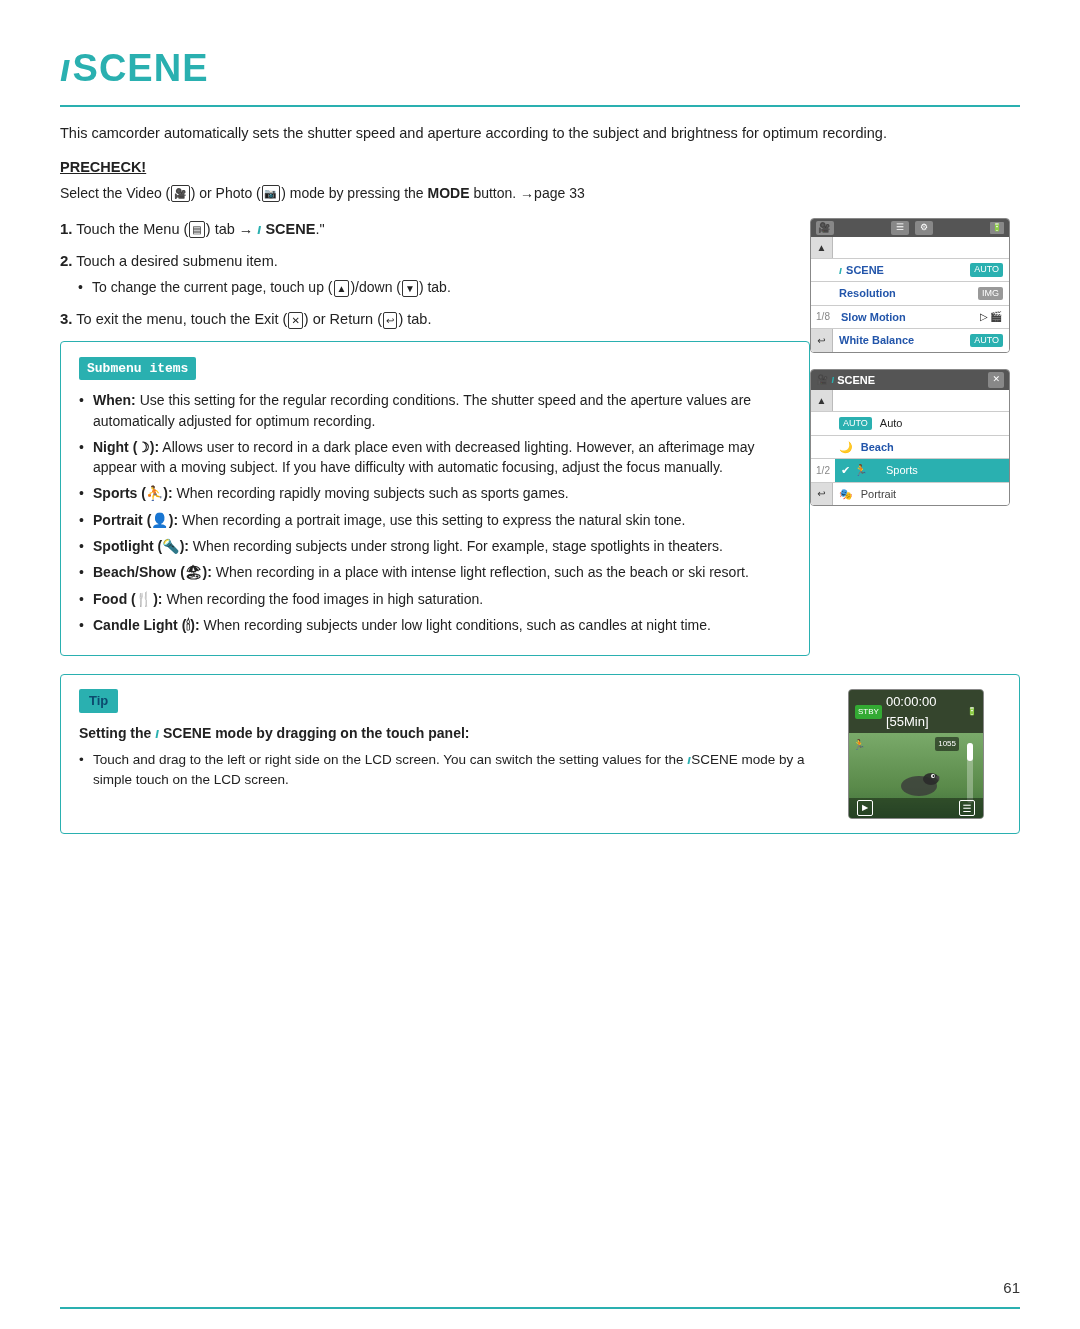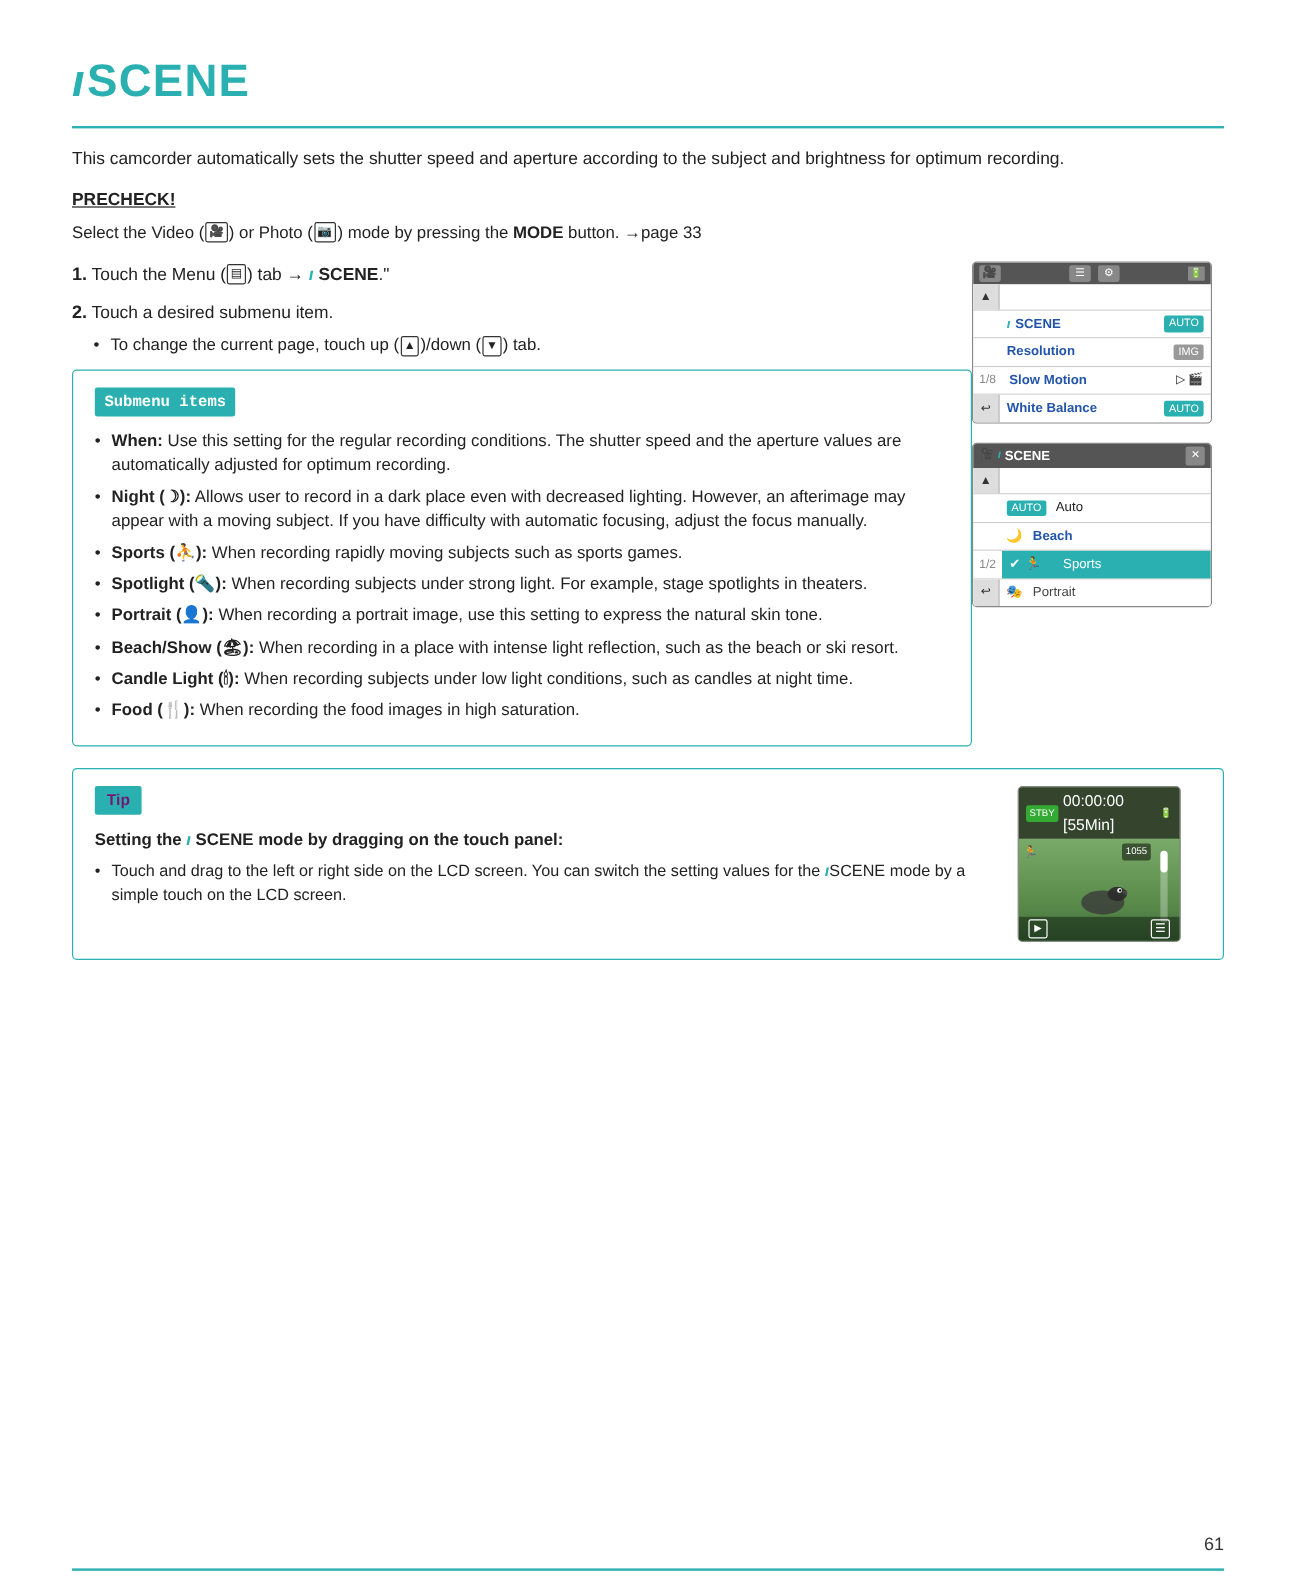--- a/index.html
+++ b/index.html
@@ -141,21 +141,21 @@
       border: 1.5px solid #2ab0b0;
       border-radius: 4px;
       padding: 14px 18px 14px 18px;
       margin-top: 18px;
       display: flex;
       gap: 18px;
       align-items: flex-start;
     }
     .tip-label {
       background: #2ab0b0;
-      color: #701a75;
+      color: #0c4a6e;
       font-size: 13px;
       font-weight: bold;
       padding: 2px 10px;
       border-radius: 2px;
       display: inline-block;
       margin-bottom: 10px;
       min-width: 36px;
     }
     .tip-content { flex: 1; }
     .tip-title {
@@ -384,32 +384,36 @@
     <div class="step">
       <span class="step-num">2.</span>
       <span>Touch a desired submenu item.</span>
       <ul class="bullet-list">
         <li>
           To change the current page, touch up (<span class="icon-box">▲</span>)/down (<span class="icon-box">▼</span>) tab.
         </li>
       </ul>
     </div>
 
+    <div class="step">
+      <span class="step-num">3.</span>
+      To exit the menu, touch the Exit (<span class="icon-box">✕</span>) or Return (<span class="icon-box">↩</span>) tab.
+    </div>
 
     <div class="submenu-box">
       <div class="submenu-title">Submenu items</div>
       <ul class="submenu-list">
         <li><b>When:</b> Use this setting for the regular recording conditions. The shutter speed and the aperture values are automatically adjusted for optimum recording.</li>
         <li><b>Night (☽):</b> Allows user to record in a dark place even with decreased lighting. However, an afterimage may appear with a moving subject. If you have difficulty with automatic focusing, adjust the focus manually.</li>
         <li><b>Sports (⛹):</b> When recording rapidly moving subjects such as sports games.</li>
+        <li><b>Portrait (👤):</b> When recording a portrait image, use this setting to express the natural skin tone.</li>
         <li><b>Spotlight (🔦):</b> When recording subjects under strong light. For example, stage spotlights in theaters.</li>
-        <li><b>Portrait (👤):</b> When recording a portrait image, use this setting to express the natural skin tone.</li>
         <li><b>Beach/Show (🏖):</b> When recording in a place with intense light reflection, such as the beach or ski resort.</li>
+        <li><b>Food (🍴):</b> When recording the food images in high saturation.</li>
         <li><b>Candle Light (🕯):</b> When recording subjects under low light conditions, such as candles at night time.</li>
-        <li><b>Food (🍴):</b> When recording the food images in high saturation.</li>
       </ul>
     </div>
   </div>
 
   <div class="right-col">
 
     <div class="cam-ui">
 
       <div class="cam-header">
         <div class="cam-header-icon" style="font-size:10px;">🎥</div>

